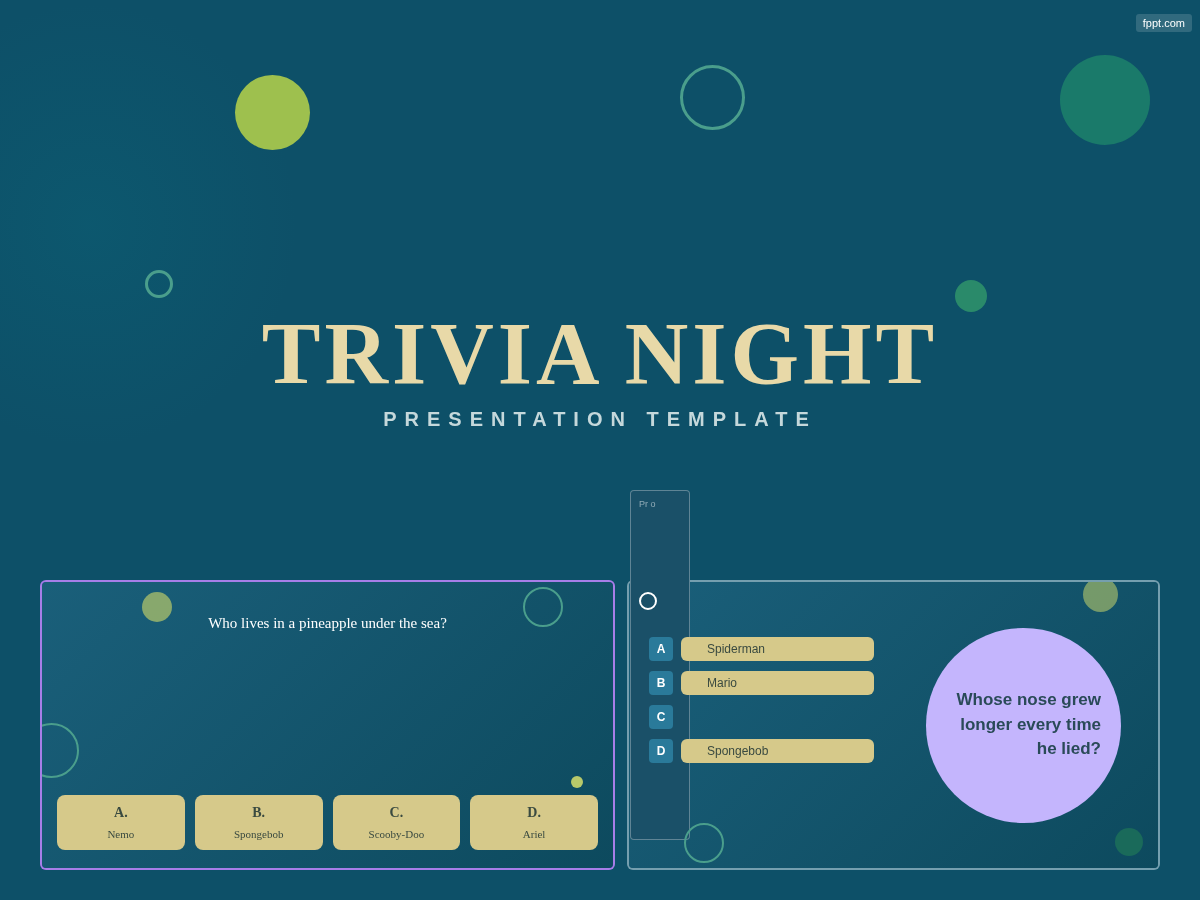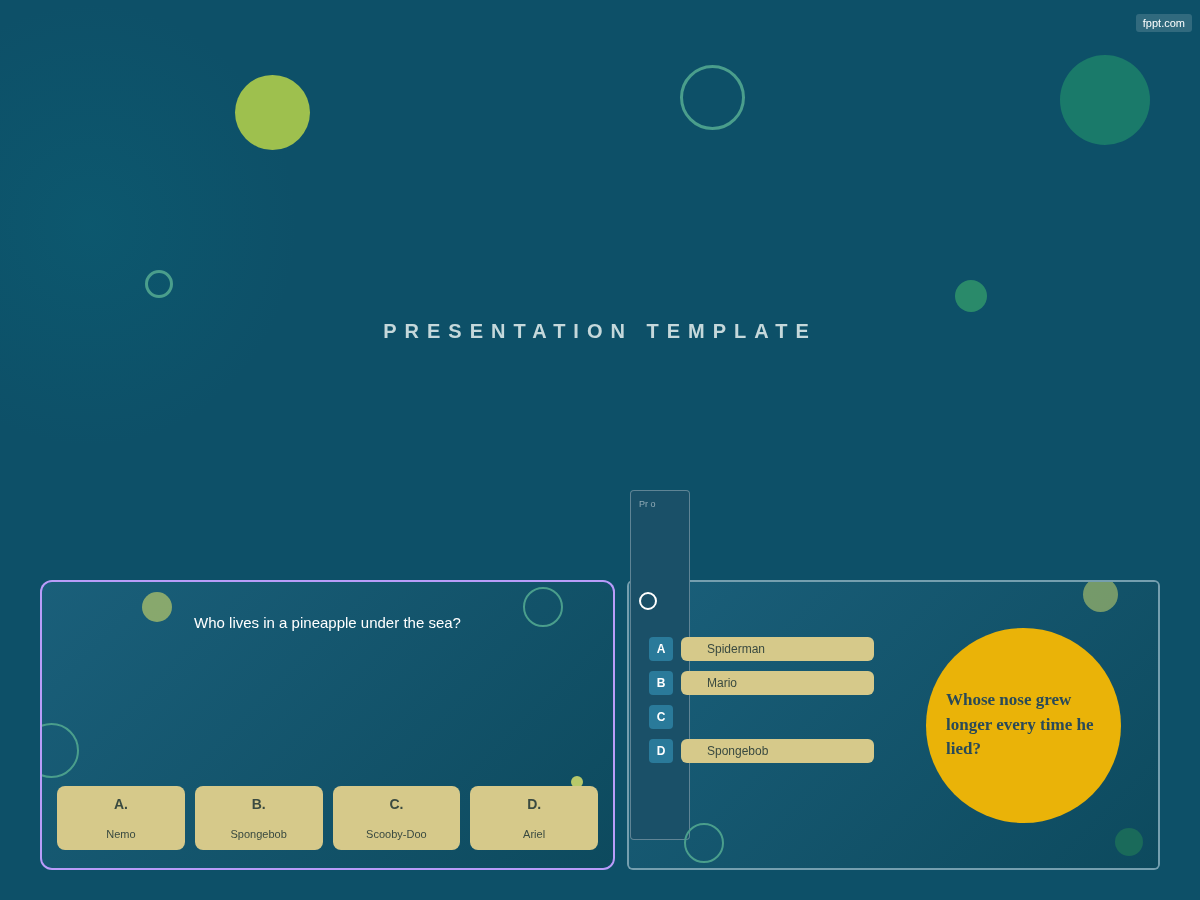--- a/index.html
+++ b/index.html
@@ -81,25 +81,26 @@
       left: 40px;
       right: 40px;
       display: flex;
       gap: 12px;
       height: 290px;
     }
 
     
     .slide-left {
       flex: 0 0 575px;
-      background: #8b5cf6;
+      background: #6d28d9;
       border: 2px solid rgba(255,255,255,0.4);
-      border-radius: 12px;
+      border-radius: 6px;
       position: relative;
       overflow: hidden;
+      font-family: Liberation Serif, serif;
     }
 
     .slide-left .slide-bg {
       position: absolute;
       inset: 0;
       background: linear-gradient(135deg, #1a5f7a 0%, #0d4a5e 100%);
     }
 
     
     .slide-left .deco-circle-tl {
@@ -164,21 +165,21 @@
     }
 
     .answer-box .letter {
       font-size: 14px;
       font-weight: 700;
       color: #3a4a40;
     }
 
     .answer-box .answer-text {
       font-size: 11px;
-      margin-top: 16px;
+      margin-top: 7px;
       color: #3a4a40;
     }
 
     
     .slide-right {
       flex: 1;
       background: #1a5f7a;
       border: 2px solid rgba(255,255,255,0.4);
       border-radius: 6px;
       position: relative;
@@ -243,30 +244,29 @@
       position: relative;
       z-index: 2;
       flex: 1;
       display: flex;
       align-items: center;
       justify-content: center;
       padding: 15px;
     }
 
     .question-bubble {
-      background: #eab308;
+      background: #c4b5fd;
       border-radius: 50%;
       width: 195px;
       height: 195px;
       display: flex;
       align-items: center;
       justify-content: center;
-      text-align: left;
+      text-align: right;
       padding: 20px;
-      font-family: Liberation Serif, serif;
     }
 
     .question-bubble-text {
       font-size: 17px;
       font-weight: 600;
       color: #2a4a58;
       line-height: 1.45;
     }
 
     
@@ -321,20 +321,21 @@
   <div class="circle" style="top:75px; left:235px; width:75px; height:75px; background:#b8d44a; opacity:0.85;"></div>
   <div class="circle" style="top:65px; left:680px; width:65px; height:65px; border:3px solid #4a9e8c; background:transparent;"></div>
   <div class="circle" style="top:55px; left:1060px; width:90px; height:90px; background:#1a7a6a;"></div>
   <div class="circle" style="top:270px; left:145px; width:28px; height:28px; border:3px solid #4a9e8c; background:transparent;"></div>
   <div class="circle" style="top:280px; left:955px; width:32px; height:32px; background:#2a8a6a;"></div>
 </div>
 
 <div class="watermark">fppt.com</div>
 
 <div class="title-section">
+  <div class="main-title">TRIVIA NIGHT</div>
   <div class="sub-title">PRESENTATION TEMPLATE</div>
 </div>
 
 <div class="slides-row">
 
   <div class="slide-left">
     <div class="slide-bg"></div>
     <div class="deco-circle-tl"></div>
     <div class="deco-circle-tr"></div>
     <div class="deco-circle-bl"></div>

